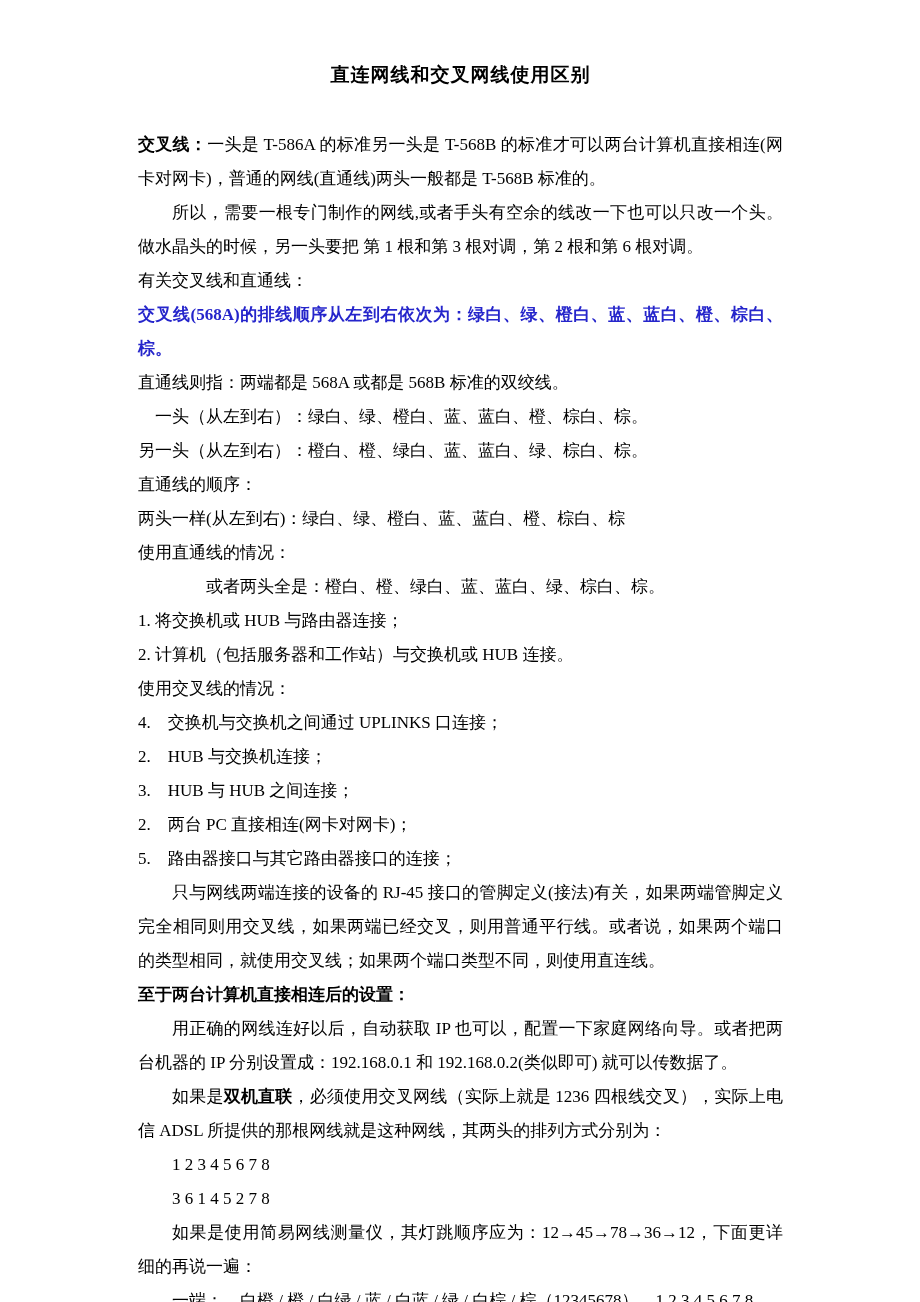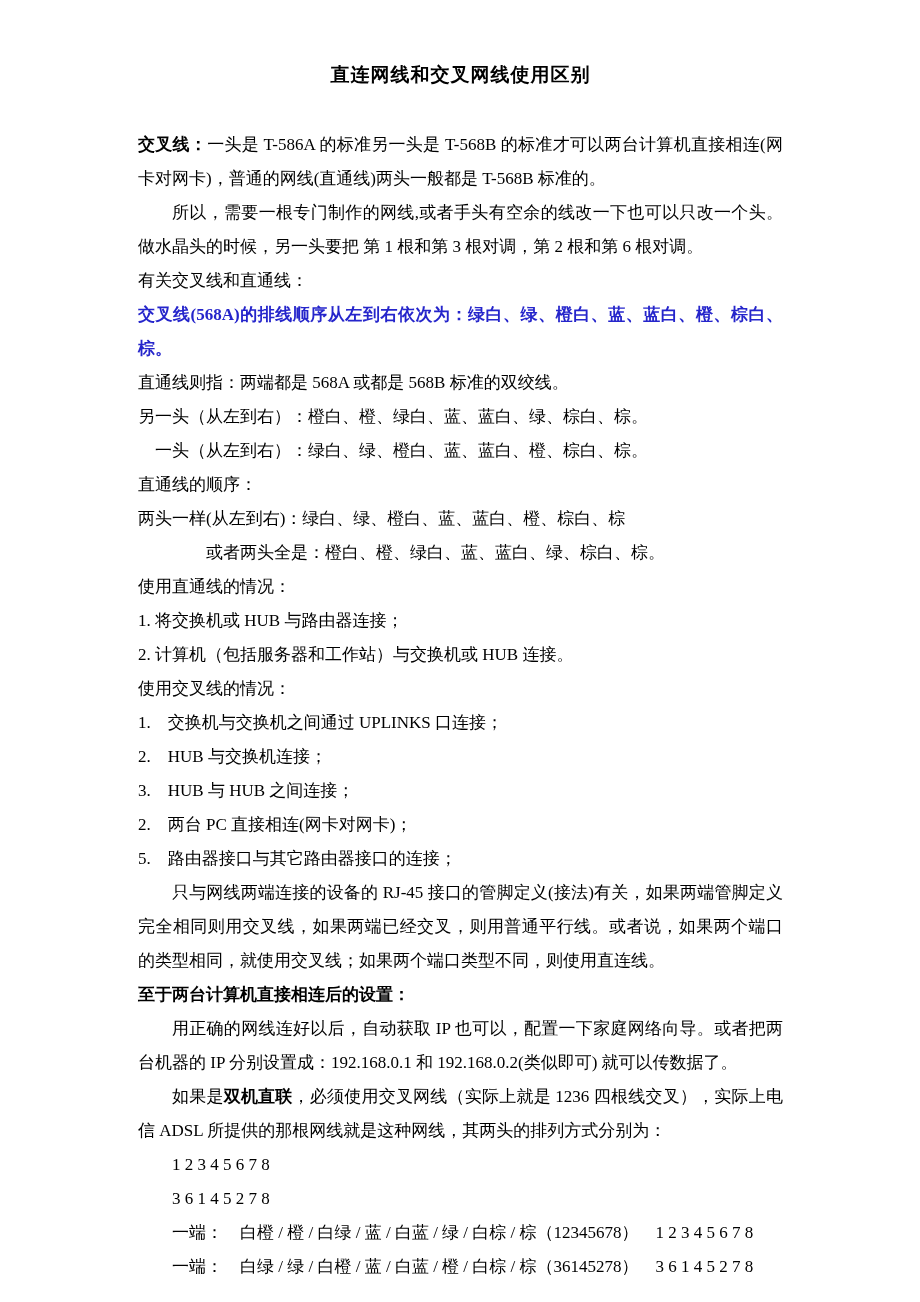--- a/index.html
+++ b/index.html
@@ -53,36 +53,37 @@
 <body>
 
 <div class="page">
   <h1 class="doc-title">直连网线和交叉网线使用区别</h1>
   <div class="doc-body">
       <p class="para"><span class="b ">交叉线：</span><span class="">一头是 T-586A 的标准另一头是 T-568B 的标准才可以两台计算机直接相连(网卡对网卡)，普通的网线(直通线)两头一般都是 T-568B 标准的。</span></p>
       <p class="para indent"><span class="">所以，需要一根专门制作的网线,或者手头有空余的线改一下也可以只改一个头。做水晶头的时候，另一头要把 第 1 根和第 3 根对调，第 2 根和第 6 根对调。</span></p>
       <p class="para"><span class="">有关交叉线和直通线：</span></p>
       <p class="para"><span class="blue">交叉线(568A)的排线顺序从左到右依次为：绿白、绿、橙白、蓝、蓝白、橙、棕白、棕。</span></p>
       <p class="para"><span class="">直通线则指：两端都是 568A 或都是 568B 标准的双绞线。</span></p>
+      <p class="para"><span class="">　一头（从左到右）：绿白、绿、橙白、蓝、蓝白、橙、棕白、棕。</span></p>
       <p class="para"><span class="">另一头（从左到右）：橙白、橙、绿白、蓝、蓝白、绿、棕白、棕。</span></p>
-      <p class="para"><span class="">　一头（从左到右）：绿白、绿、橙白、蓝、蓝白、橙、棕白、棕。</span></p>
       <p class="para"><span class="">直通线的顺序：</span></p>
       <p class="para"><span class="">两头一样(从左到右)：绿白、绿、橙白、蓝、蓝白、橙、棕白、棕</span></p>
+      <p class="para"><span class="">使用直通线的情况：</span></p>
       <p class="para"><span class="">　　　　或者两头全是：橙白、橙、绿白、蓝、蓝白、绿、棕白、棕。</span></p>
-      <p class="para"><span class="">使用直通线的情况：</span></p>
       <p class="para"><span class="">1. 将交换机或 HUB 与路由器连接；</span></p>
       <p class="para"><span class="">2. 计算机（包括服务器和工作站）与交换机或 HUB 连接。</span></p>
       <p class="para"><span class="">使用交叉线的情况：</span></p>
-      <p class="para"><span class="">1.　交换机与交换机之间通过 UPLINKS 口连接；</span></p>
+      <p class="para"><span class="">4.　交换机与交换机之间通过 UPLINKS 口连接；</span></p>
       <p class="para"><span class="">2.　HUB 与交换机连接；</span></p>
       <p class="para"><span class="">3.　HUB 与 HUB 之间连接；</span></p>
       <p class="para"><span class="">2.　两台 PC 直接相连(网卡对网卡)；</span></p>
       <p class="para"><span class="">5.　路由器接口与其它路由器接口的连接；</span></p>
       <p class="para indent"><span class="">只与网线两端连接的设备的 RJ-45 接口的管脚定义(接法)有关，如果两端管脚定义完全相同则用交叉线，如果两端已经交叉，则用普通平行线。或者说，如果两个端口的类型相同，就使用交叉线；如果两个端口类型不同，则使用直连线。</span></p>
       <p class="para"><span class="b ">至于两台计算机直接相连后的设置：</span></p>
       <p class="para indent"><span class="">用正确的网线连好以后，自动获取 IP 也可以，配置一下家庭网络向导。或者把两台机器的 IP 分别设置成：192.168.0.1 和 192.168.0.2(类似即可) 就可以传数据了。</span></p>
       <p class="para indent"><span class="">如果是</span><span class="b ">双机直联</span><span class="">，必须使用交叉网线（实际上就是 1236 四根线交叉），实际上电信 ADSL 所提供的那根网线就是这种网线，其两头的排列方式分别为：</span></p>
       <p class="para"><span class="">　　1 2 3 4 5 6 7 8</span></p>
       <p class="para"><span class="">　　3 6 1 4 5 2 7 8</span></p>
+      <p class="para indent"><span class="">如果是使用简易网线测量仪，其灯跳顺序应为：12→45→78→36→12，下面更详细的再说一遍：</span></p>
       <p class="para"><span class="">　　一端：　白橙 / 橙 / 白绿 / 蓝 / 白蓝 / 绿 / 白棕 / 棕（12345678）　1 2 3 4 5 6 7 8</span></p>
       <p class="para"><span class="">　　一端：　白绿 / 绿 / 白橙 / 蓝 / 白蓝 / 橙 / 白棕 / 棕（36145278）　3 6 1 4 5 2 7 8</span></p>
     </div>
 </div>
 
 </body></html>

